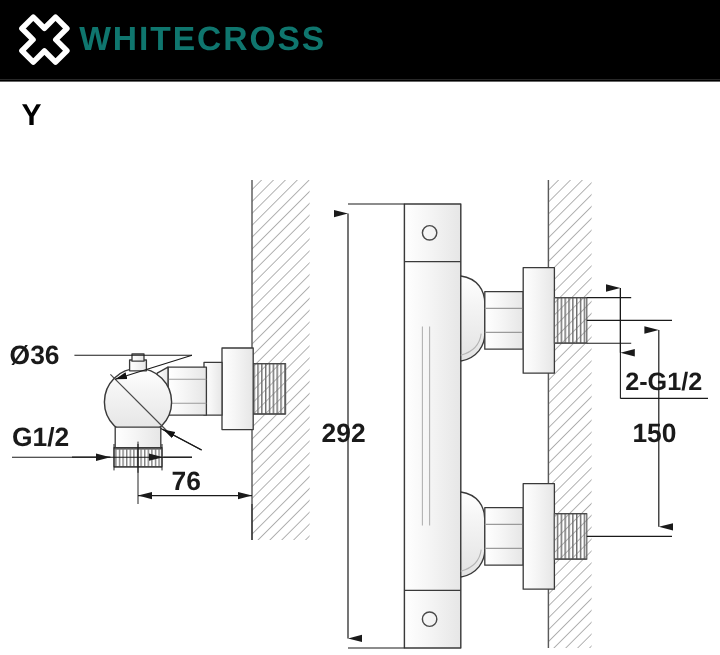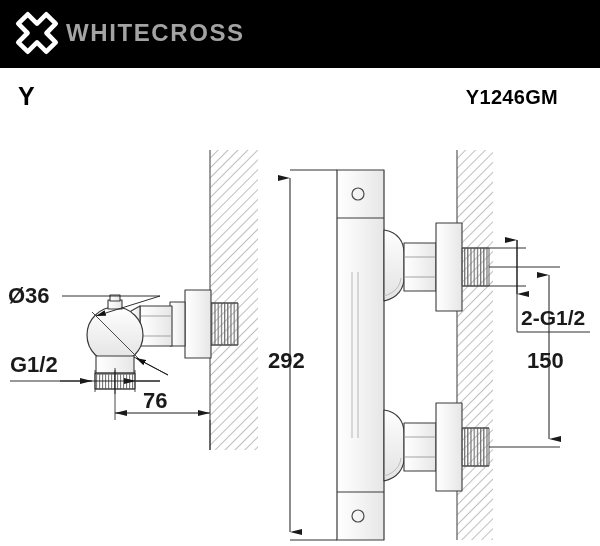--- a/index.html
+++ b/index.html
@@ -4,21 +4,21 @@
 <style>
   html,body{margin:0;padding:0;background:#fff;}
   body{width:600px;height:546px;overflow:hidden;
        font-family:"Liberation Sans","DejaVu Sans",sans-serif;color:#000;}
   .page{position:relative;width:600px;height:546px;background:#fff;}
 
   
   .topbar{position:absolute;left:0;top:0;width:600px;height:66px;background:#000;}
   .logo-wrap{position:absolute;left:14px;top:10px;width:46px;height:46px;}
   .brand{position:absolute;left:66px;top:15px;height:36px;display:flex;align-items:center;
-         color:#a3a3a3;font-size:24px;font-weight:700;letter-spacing:1.6px;}
+         color:#0f766e;font-size:28px;font-weight:700;letter-spacing:1.6px;}
   .rule{position:absolute;left:0;top:66px;width:600px;height:2px;background:#000;}
 
   .series{position:absolute;left:18px;top:82px;font-size:25px;font-weight:700;letter-spacing:.5px;}
   .code{position:absolute;right:42px;top:86px;font-size:20px;font-weight:700;letter-spacing:.3px;}
 
   
   .canvas{position:absolute;left:0;top:120px;width:528px;height:426px;}
   .canvas svg{display:block;}
 
   .dimtext{font-family:"Liberation Sans","DejaVu Sans",sans-serif;font-weight:700;fill:#1a1a1a;}
@@ -35,21 +35,20 @@
         <g transform="rotate(45 23 23)">
           <path d="M16.3 3.2 H29.7 V16.3 H42.8 V29.7 H29.7 V42.8 H16.3 V29.7 H3.2 V16.3 H16.3 Z" fill="none" stroke="#ffffff" stroke-width="4.6" stroke-linejoin="round"></path>
         </g>
       </svg>
     </div>
     <div class="brand">WHITECROSS</div>
   </div>
   <div class="rule"></div>
 
   <div class="series">Y</div>
-  <div class="code">Y1246GM</div>
 
   <div class="canvas">
     <svg width="600" height="426" viewBox="0 0 600 426">
       <defs>
 
         <pattern id="wallHatch" width="7" height="7" patternUnits="userSpaceOnUse" patternTransform="rotate(45)">
           <line x1="0" y1="0" x2="0" y2="7" stroke="#8a8a8a" stroke-width="1.1"></line>
         </pattern>
 
         <pattern id="threadHatchV" width="3.2" height="4" patternUnits="userSpaceOnUse">

